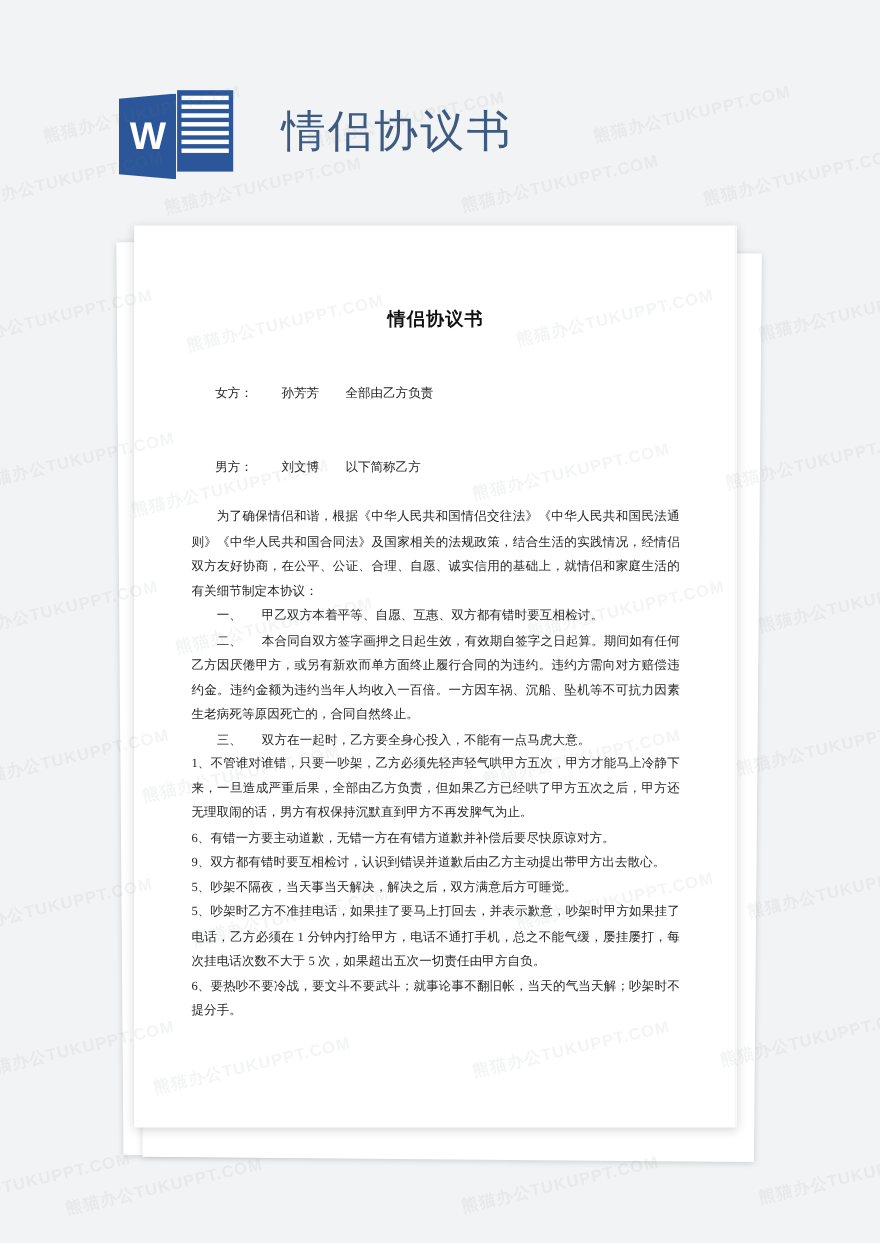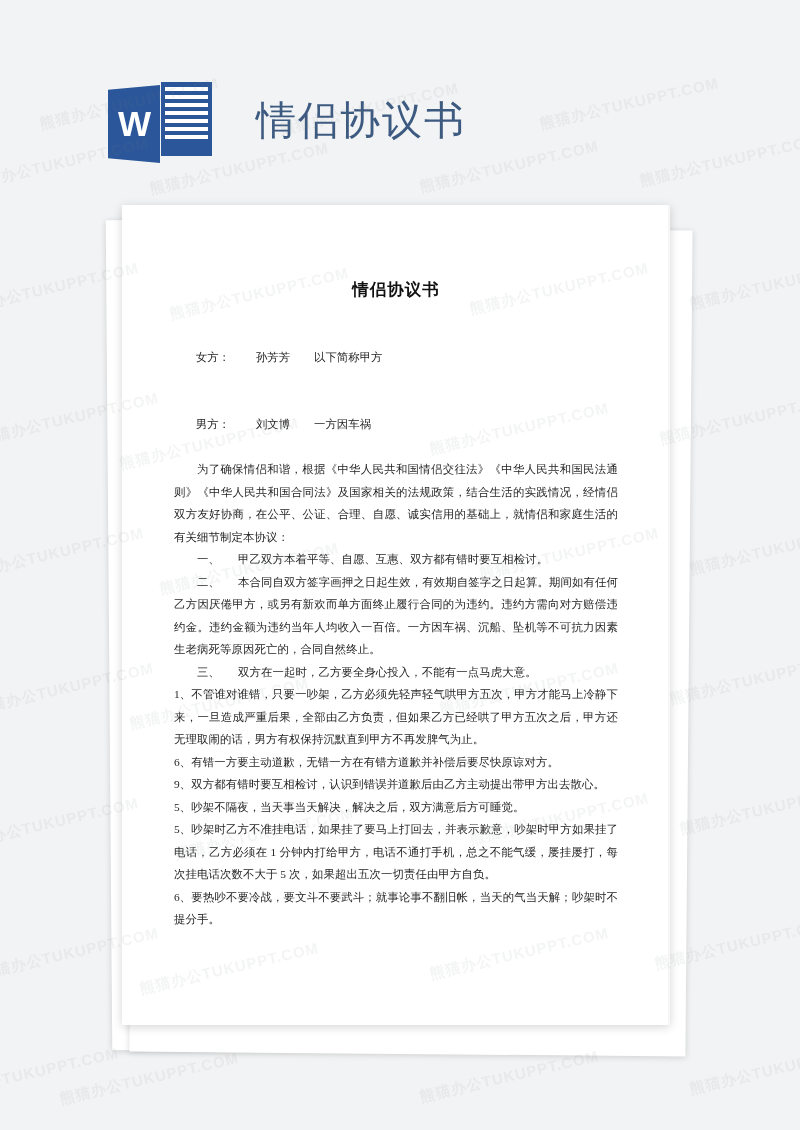--- a/index.html
+++ b/index.html
@@ -177,25 +177,25 @@
   <div class="page-behind" id="page-behind-2"></div>
   <div class="page-behind" id="page-behind-1"></div>
 </div>
 
 <div id="document-page">
   <div id="doc-body">
 
     <div id="doc-title">情侣协议书</div>
 
     <div class="party-line">
-      <span>女方：</span><span style="display:inline-block;width:26px"></span><span>孙芳芳</span><span style="display:inline-block;width:24px"></span><span>以下简称甲方</span>
+      <span>女方：</span><span style="display:inline-block;width:26px"></span><span>孙芳芳</span><span style="display:inline-block;width:24px"></span><span>全部由乙方负责</span>
     </div>
 
     <div class="party-line">
-      <span>男方：</span><span style="display:inline-block;width:26px"></span><span>刘文博</span><span style="display:inline-block;width:24px"></span><span>一方因车祸</span>
+      <span>男方：</span><span style="display:inline-block;width:26px"></span><span>刘文博</span><span style="display:inline-block;width:24px"></span><span>以下简称乙方</span>
     </div>
 
     <p class="doc-p indent2">为了确保情侣和谐，根据《中华人民共和国情侣交往法》《中华人民共和国民法通则》《中华人民共和国合同法》及国家相关的法规政策，结合生活的实践情况，经情侣双方友好协商，在公平、公证、合理、自愿、诚实信用的基础上，就情侣和家庭生活的有关细节制定本协议：</p>
 
     <p class="doc-p sec-head"><span class="sec-num">一、</span><span>甲乙双方本着平等、自愿、互惠、双方都有错时要互相检讨。</span></p>
 
     <p class="doc-p sec-head"><span class="sec-num">二、</span><span>本合同自双方签字画押之日起生效，有效期自签字之日起算。期间如有任何乙方因厌倦甲方，或另有新欢而单方面终止履行合同的为违约。违约方需向对方赔偿违约金。违约金额为违约当年人均收入一百倍。一方因车祸、沉船、坠机等不可抗力因素生老病死等原因死亡的，合同自然终止。</span></p>
 
     <p class="doc-p sec-head"><span class="sec-num">三、</span><span>双方在一起时，乙方要全身心投入，不能有一点马虎大意。</span></p>
 

